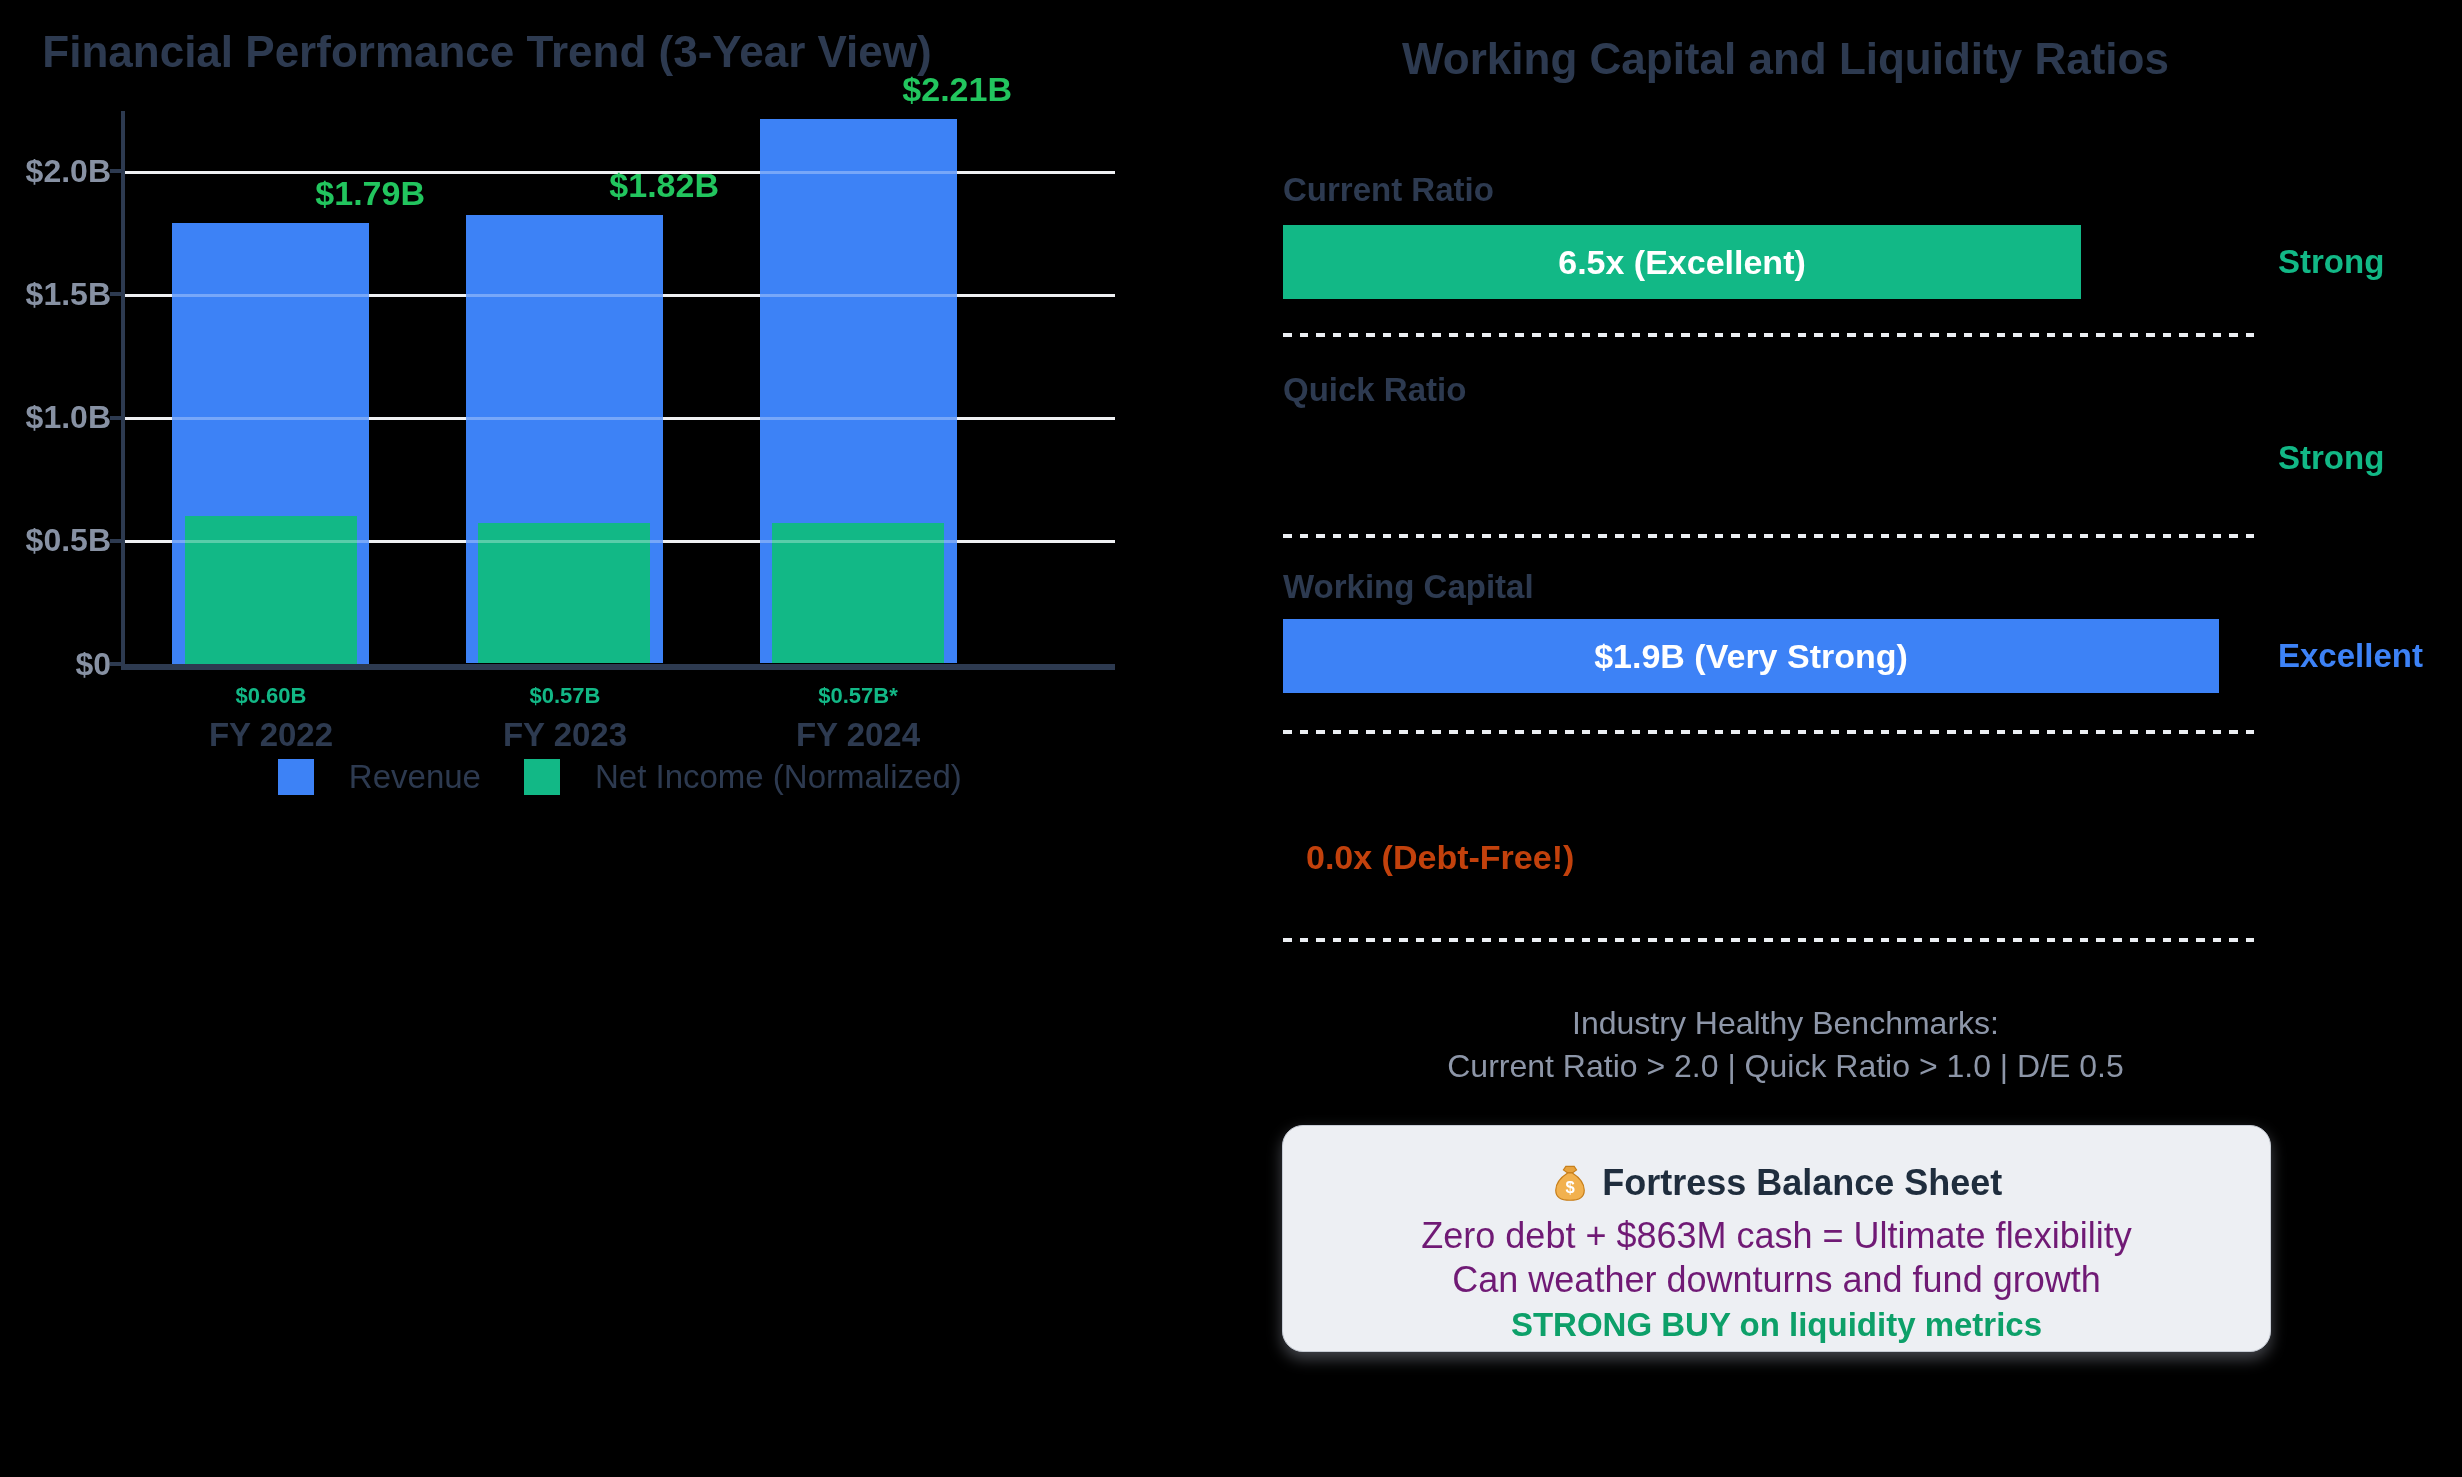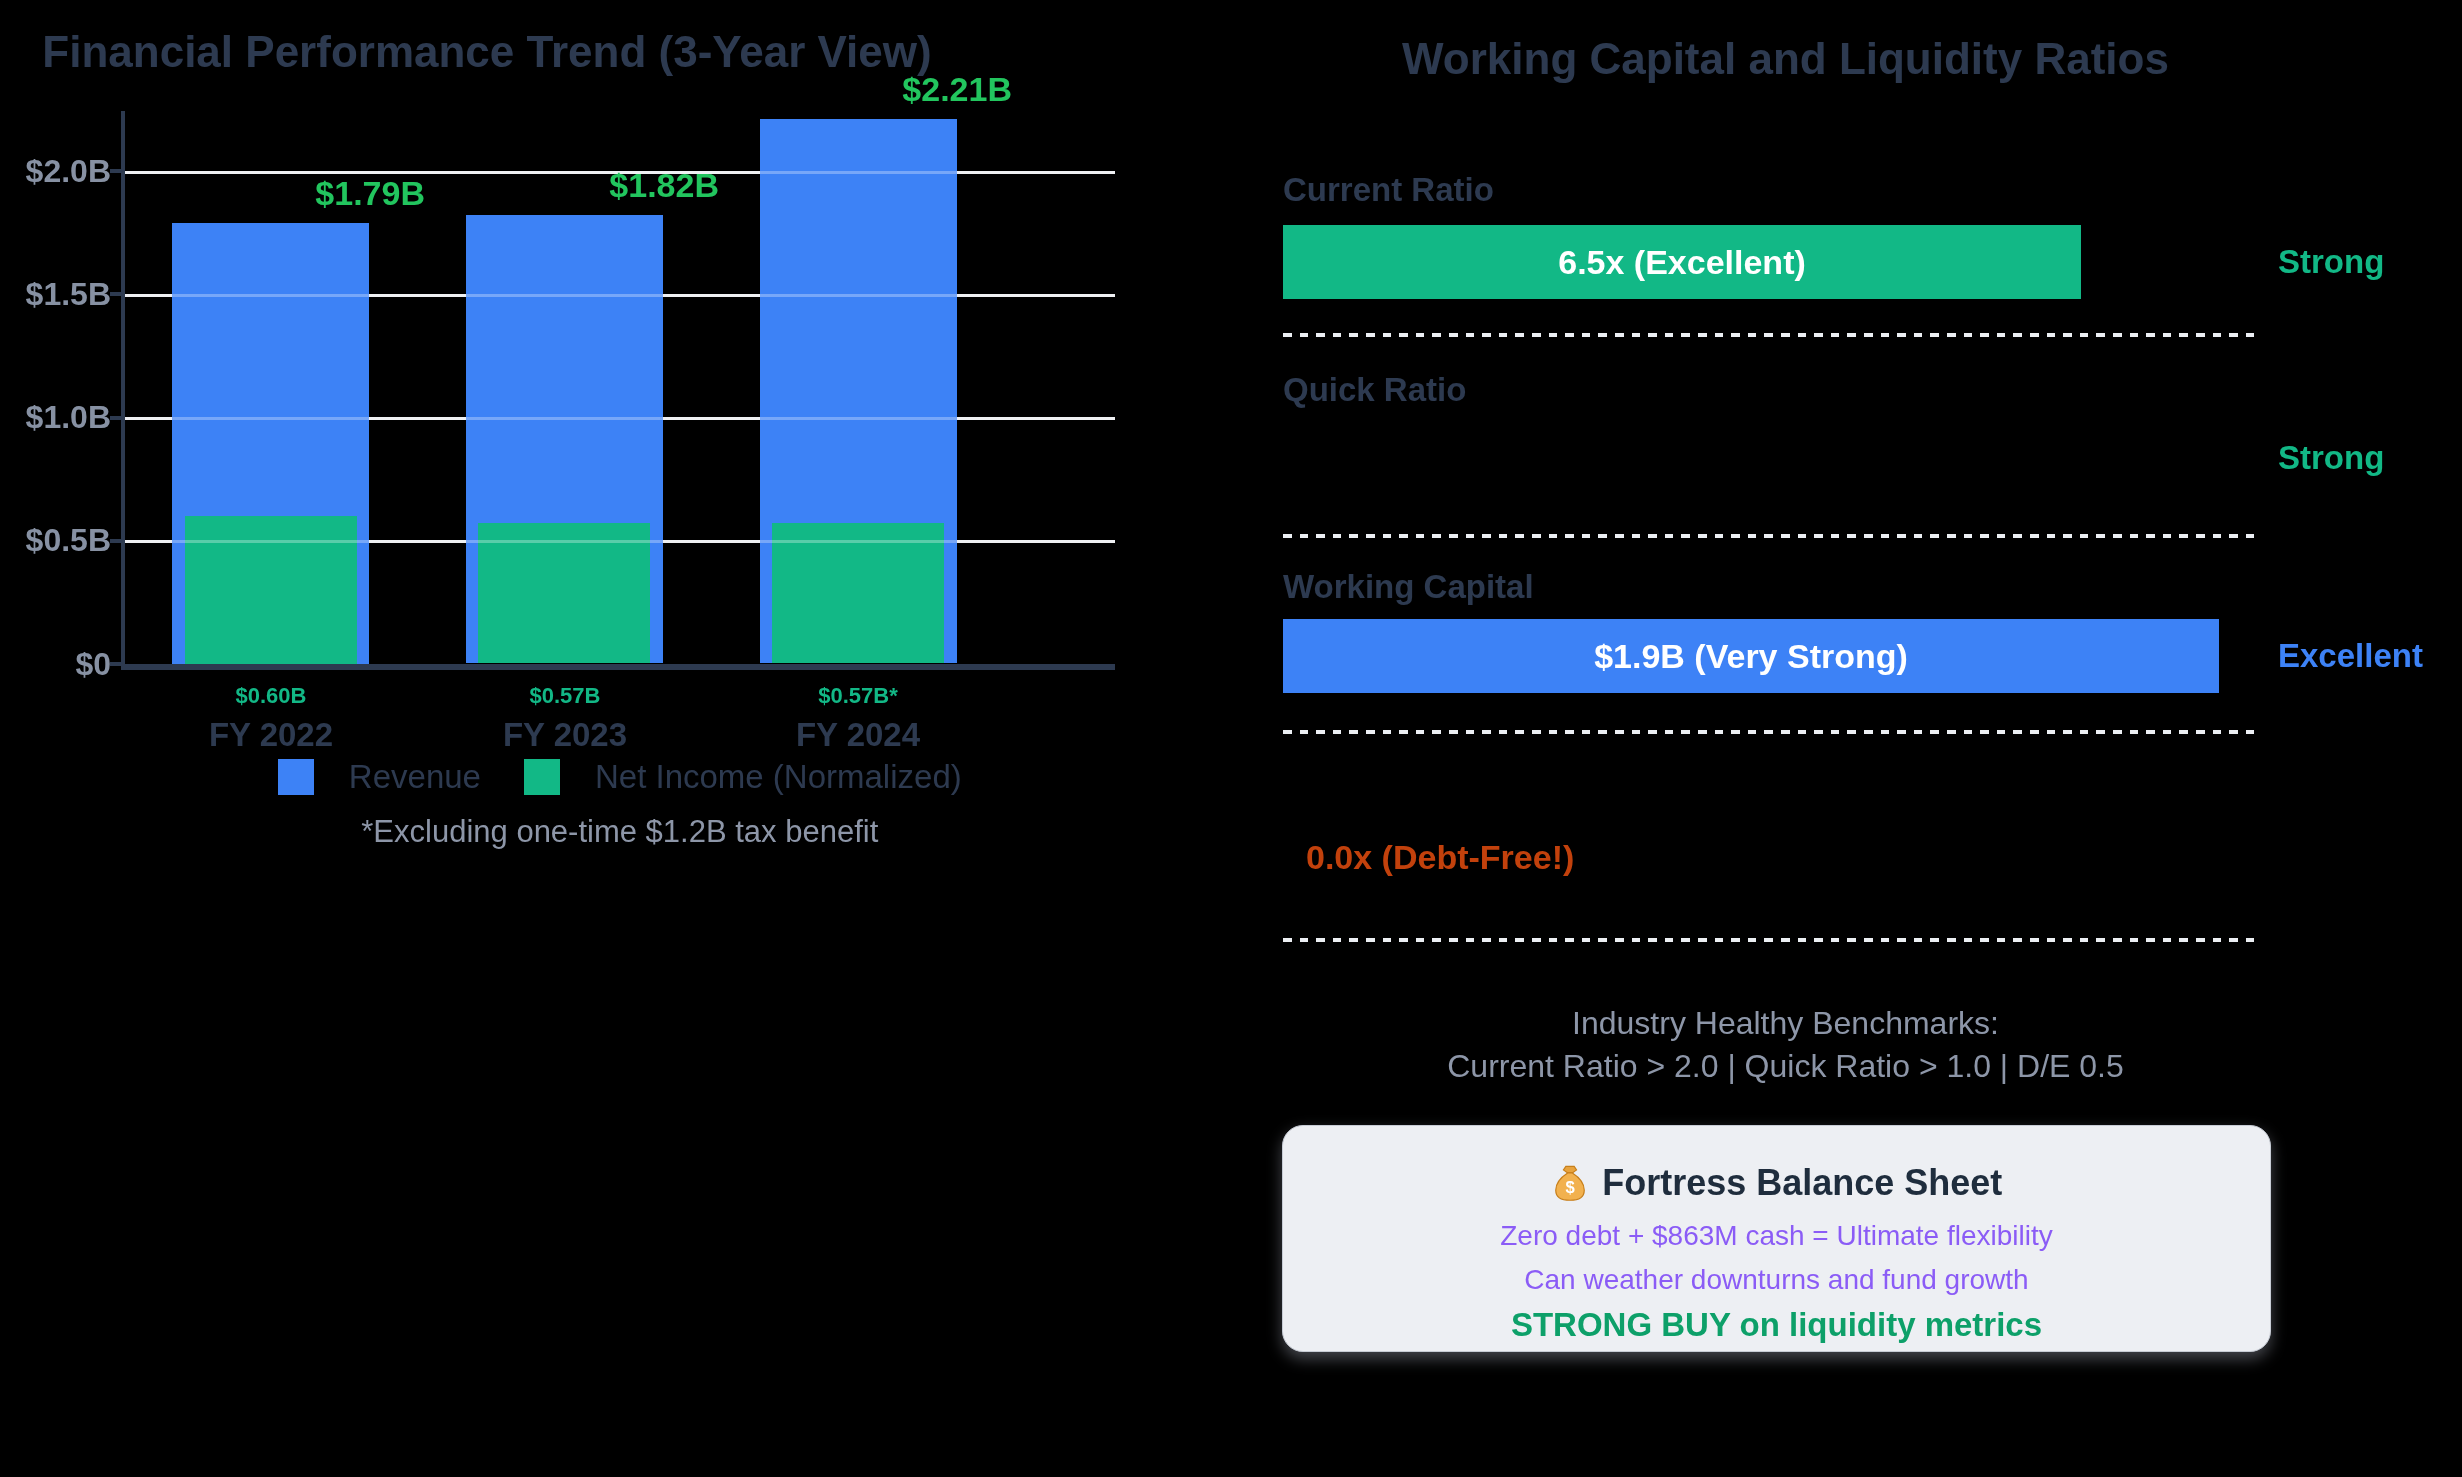--- a/index.html
+++ b/index.html
@@ -48,21 +48,21 @@
   .dotted{left:1283px;width:979px;height:3.7px;z-index:1;
           background:repeating-linear-gradient(90deg,#eceff3 0 8.6px,transparent 8.6px 16.6px);}
   .dt-1{top:333px;} .dt-2{top:534px;} .dt-3{top:730px;} .dt-4{top:938px;}
   .bench{left:1293px;width:985px;text-align:center;color:#8d96a8;font-size:32px;height:37px;line-height:37px;}
   .bench-1{top:1005px;} .bench-2{top:1048px;}
   .callout{left:1282px;top:1125px;width:989px;height:227px;background:#edeff3;
            border:1.8px solid #c7ccd5;border-radius:21px;box-sizing:border-box;
            box-shadow:0 6.2px 14.8px rgba(150,156,168,0.45);z-index:2;}
   .co-title{left:0;top:36px;width:100%;display:flex;justify-content:center;align-items:center;gap:13.5px;
             font-size:36px;font-weight:bold;color:#1f2d3d;}
-  .co-line{left:0;width:100%;text-align:center;font-size:28px;color:#8b5cf6;height:37px;line-height:37px;}
+  .co-line{left:0;width:100%;text-align:center;font-size:36px;color:#701a75;height:37px;line-height:37px;}
   .co-l2{top:91px;} .co-l3{top:135px;}
   .co-l4{top:179px;font-size:33px;font-weight:bold;color:#0da069;height:39px;line-height:39px;}
 </style>
 </head>
 <body>
 
 <div id="canvas">
 
   <div class="abs chart-title">Financial Performance Trend (3-Year View)</div>
 
@@ -112,21 +112,20 @@
     <div class="legend-item">
       <span class="legend-swatch" style="background: rgb(61, 130, 246);"></span>
       <span class="legend-label">Revenue</span>
     </div>
     <div class="legend-item">
       <span class="legend-swatch" style="background: rgb(18, 184, 134);"></span>
       <span class="legend-label">Net Income (Normalized)</span>
     </div>
   </div>
 
-  <div class="abs footnote">*Excluding one-time $1.2B tax benefit</div>
 
   <div class="abs rp-title">Working Capital and Liquidity Ratios</div>
 
   <div class="abs metric-label ml-1">Current Ratio</div>
   <div class="abs ratio-bar rb-1" style="width: 798px; background: rgb(18, 184, 134);">6.5x (Excellent)</div>
   <div class="abs status-label st-1">Strong</div>
   <div class="abs dotted dt-1"></div>
 
   <div class="abs metric-label ml-2">Quick Ratio</div>
   <div class="abs status-label st-2">Strong</div>

